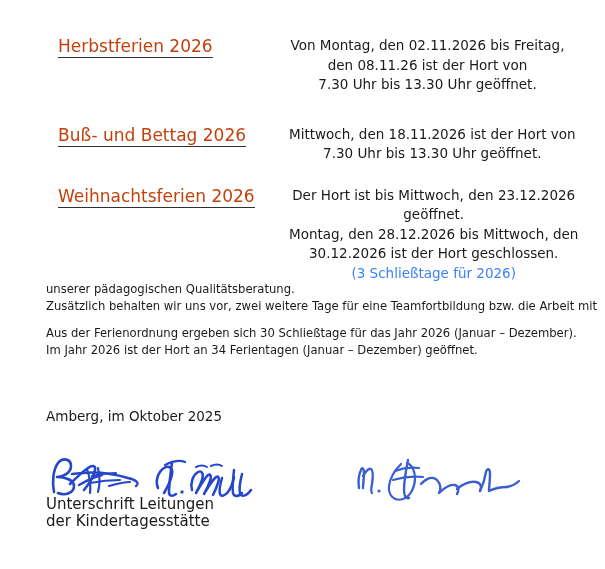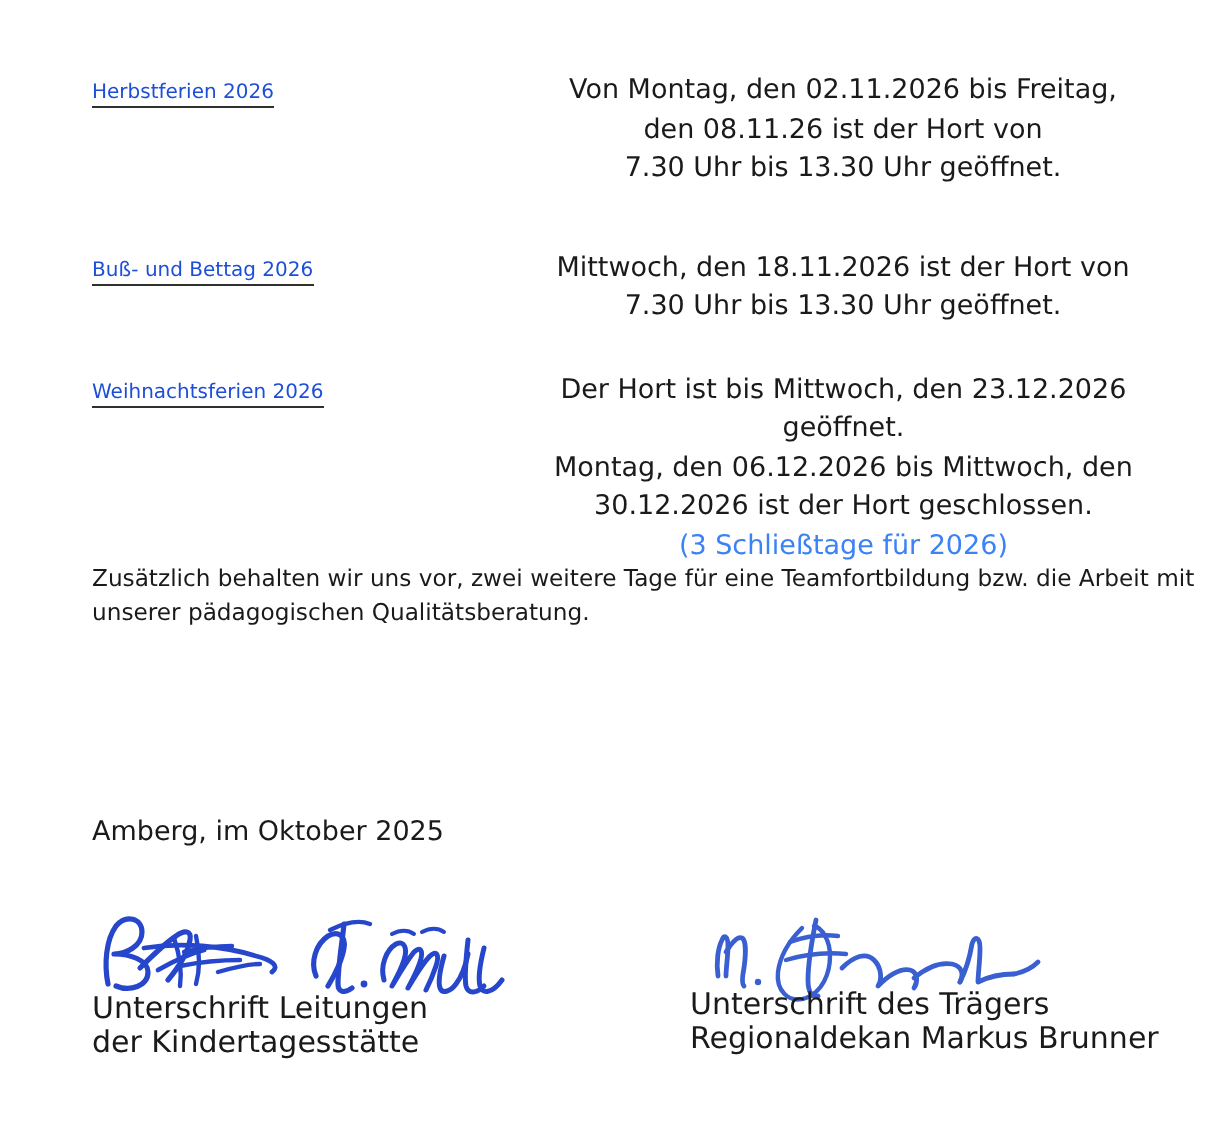--- a/index.html
+++ b/index.html
@@ -30,24 +30,25 @@
     display: flex;
     align-items: flex-start;
   }
   .sched-row.r1 { margin-top: 0px; }
   .sched-row.r2 { margin-top: 30px; }
   .sched-row.r3 { margin-top: 22px; }
 
   .sched-label {
     width: 231px;
     flex: 0 0 231px;
-    font-size: 10px;
+    font-size: 17px;
     line-height: 19px;
-    color: #1d4ed8;
+    color: #c2410c;
     padding-top: 1px;
+    margin-left: 12px;
   }
   .sched-label span {
     border-bottom: 1px solid #303030;
     padding-bottom: 1px;
   }
   .sched-value {
     flex: 1 1 auto;
     font-size: 13.5px;
     line-height: 19.5px;
     color: #1a1a1a;
@@ -135,33 +136,37 @@
       </div>
     </div>
 
     <div class="sched-row r3">
       <div class="sched-label">
         <span>Weihnachtsferien 2026</span>
       </div>
       <div class="sched-value">
         <span class="ln">Der Hort ist bis Mittwoch, den 23.12.2026</span>
         <span class="ln">geöffnet.</span>
-        <span class="ln">Montag, den 06.12.2026 bis Mittwoch, den</span>
+        <span class="ln">Montag, den 28.12.2026 bis Mittwoch, den</span>
         <span class="ln">30.12.2026 ist der Hort geschlossen.</span>
         <span class="ln green">(3 Schließtage für 2026)</span>
       </div>
     </div>
 
   </div>
 
   <div class="para" id="para-extra">
+    <span class="ln">unserer pädagogischen Qualitätsberatung.</span>
     <span class="ln">Zusätzlich behalten wir uns vor, zwei weitere Tage für eine Teamfortbildung bzw. die Arbeit mit</span>
-    <span class="ln">unserer pädagogischen Qualitätsberatung.</span>
-  </div>
-
+  </div>
+
+  <div class="para" id="para-summary">
+    <span class="ln">Aus der Ferienordnung ergeben sich 30 Schließtage für das Jahr 2026 (Januar – Dezember).</span>
+    <span class="ln">Im Jahr 2026 ist der Hort an 34 Ferientagen (Januar – Dezember) geöffnet.</span>
+  </div>
 
   <div id="placedate">Amberg, im Oktober 2025</div>
 
   <div class="sig-block" id="sig-left">
     <div class="sig-ink">
       <svg width="230" height="50" viewBox="0 0 230 50" fill="none" stroke="#2646cc" stroke-linecap="round" stroke-linejoin="round">
 
         <path d="M8 40 C6 30 7 18 12 11 C17 5 25 7 25 14 C25 21 17 25 11 25 C19 25 28 28 28 34 C28 41 19 44 12 41" stroke-width="2.6"></path>
         <path d="M24 32 C30 26 36 20 42 16 C46 13 50 13 49 18 C48 24 43 32 38 38" stroke-width="2.6"></path>
         <path d="M33 33 C40 29 48 25 56 23" stroke-width="2.4"></path>
@@ -201,19 +206,15 @@
         <path d="M48 10 C42 16 37 24 36 32 C35 41 41 48 50 45 C58 42 62 33 62 24 C62 16 58 10 54 9" stroke-width="2.2"></path>
         <path d="M55 6 C53 16 51 27 51 36 C51 42 53 45 56 44" stroke-width="2.4"></path>
         <path d="M42 17 C50 14 58 13 66 14" stroke-width="2.2"></path>
         <path d="M40 26 C50 23 60 22 70 23" stroke-width="2.2"></path>
         <path d="M68 30 C74 24 80 22 84 26 C88 30 88 36 86 39 C91 34 97 30 102 31 C106 32 106 37 104 40" stroke-width="2.4"></path>
         <path d="M104 35 C110 30 117 27 123 28 C128 29 129 33 127 37" stroke-width="2.4"></path>
         <path d="M127 37 C130 31 132 24 133 18 C134 14 137 14 137 20 C137 27 136 33 136 37 C140 35 147 33 154 33" stroke-width="2.4"></path>
         <path d="M154 33 C159 32 163 30 166 27" stroke-width="2.3"></path>
       </svg>
     </div>
-    <div class="sig-caption">
-      <span class="ln">Unterschrift des Trägers</span>
-      <span class="ln">Regionaldekan Markus Brunner</span>
-    </div>
   </div>
 
 </div>
 
 </body></html>

